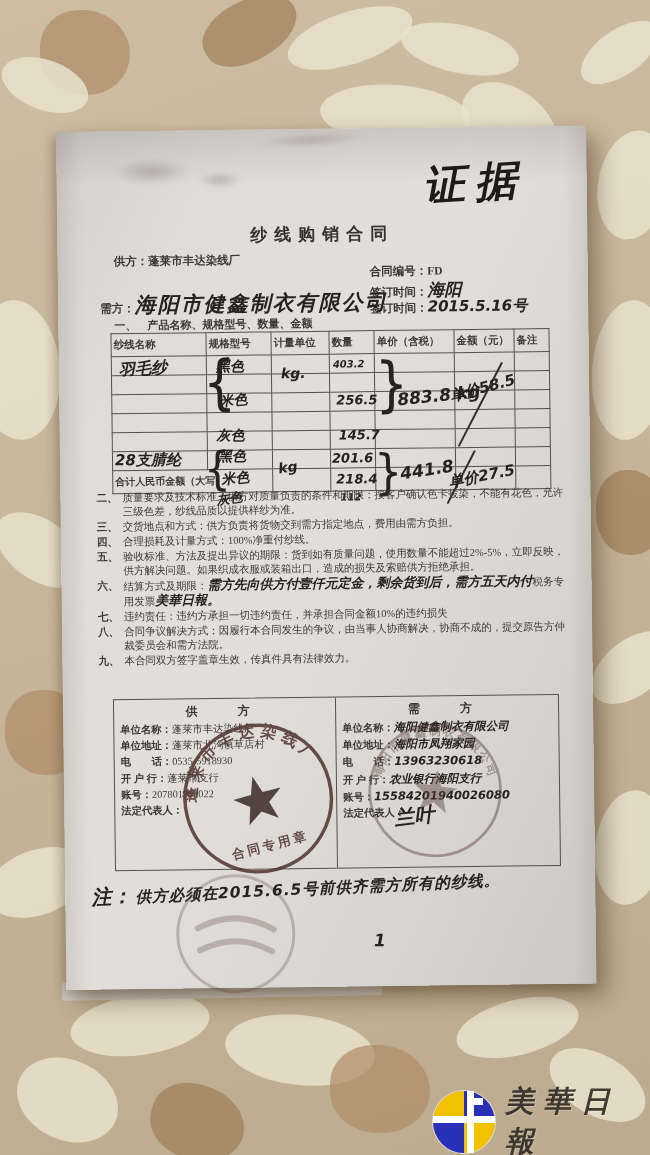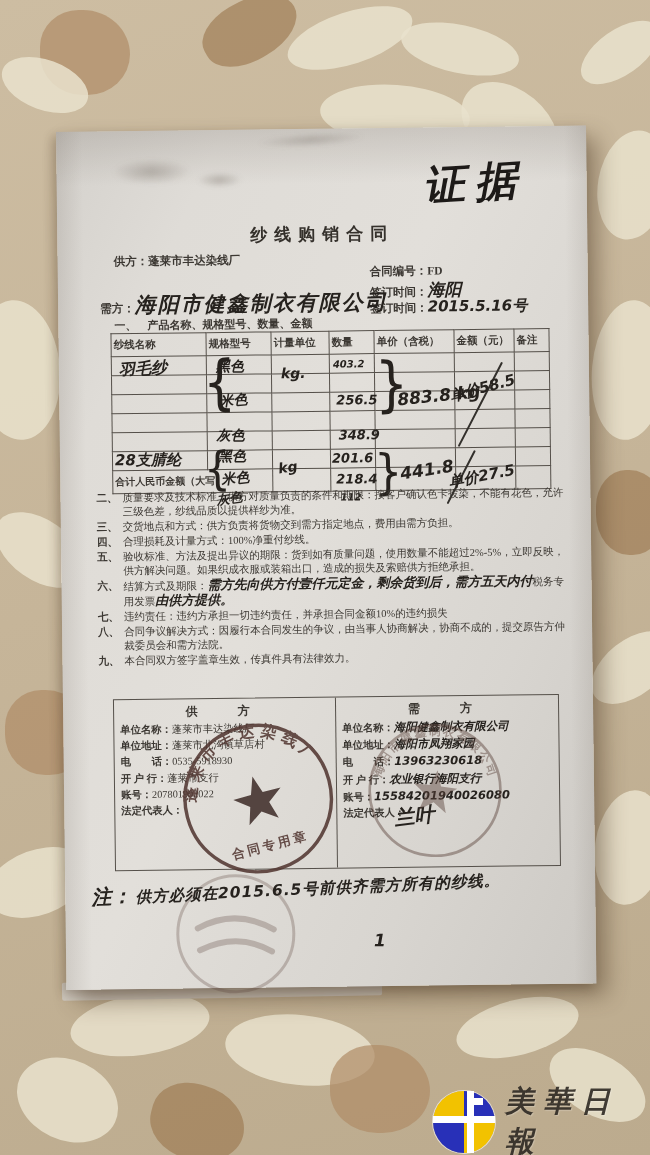--- a/index.html
+++ b/index.html
@@ -223,21 +223,21 @@
         </table>
 
       <div class="ov hw" style="left:8px;top:26px;font-size:16px;transform:rotate(-3deg);">羽毛纱</div>
       <div class="ov brace" style="left:92px;top:24px;font-size:52px;transform:scaleY(1.15);">{</div>
       <div class="ov hw" style="left:105px;top:26px;font-size:14px;">黑色</div>
       <div class="ov hw" style="left:108px;top:60px;font-size:14px;transform:rotate(-4deg);">米色</div>
       <div class="ov hw" style="left:105px;top:95px;font-size:14px;">灰色</div>
       <div class="ov hw" style="left:170px;top:34px;font-size:14px;">kg.</div>
       <div class="ov hw" style="left:222px;top:28px;font-size:10px;">403.2</div>
       <div class="ov hw" style="left:225px;top:62px;font-size:13px;">256.5</div>
-      <div class="ov hw" style="left:227px;top:97px;font-size:13px;">348.9</div>
+      <div class="ov hw" style="left:227px;top:97px;font-size:13px;">145.7</div>
       <div class="ov brace" style="left:264px;top:28px;font-size:52px;transform:scaleY(1.15);">}</div>
       <div class="ov hw" style="left:286px;top:56px;font-size:17px;transform:rotate(-5deg);">883.8 kg</div>
       <div class="slash" style="left:368px;top:28px;height:95px;"></div>
       <div class="ov hw" style="left:338px;top:50px;font-size:15px;transform:rotate(-14deg);">单价58.5</div>
 
       <div class="ov hw" style="left:3px;top:118px;font-size:15px;">28支腈纶</div>
       <div class="ov brace" style="left:92px;top:116px;font-size:42px;transform:scaleY(1.1);">{</div>
       <div class="ov hw" style="left:106px;top:116px;font-size:14px;">黑色</div>
       <div class="ov hw" style="left:109px;top:138px;font-size:14px;transform:rotate(-5deg);">米色</div>
       <div class="ov hw" style="left:104px;top:158px;font-size:13px;text-decoration:line-through;transform:rotate(-8deg);">灰色</div>
@@ -263,21 +263,21 @@
       <p class="clause">
           <span class="cnum">四、</span>
           <span class="ctext"><span>合理损耗及计量方式：100%净重付纱线。</span></span>
         </p>
       <p class="clause">
           <span class="cnum">五、</span>
           <span class="ctext"><span>验收标准、方法及提出异议的期限：货到如有质量问题，使用数量不能超过2%-5%，立即反映，供方解决问题。如果织成衣服或装箱出口，造成的损失及索赔供方拒绝承担。</span></span>
         </p>
       <p class="clause">
           <span class="cnum">六、</span>
-          <span class="ctext"><span>结算方式及期限：</span><span class="hw hw-inline">需方先向供方付壹仟元定金，剩余货到后，需方五天内付</span><span>税务专用发票</span><span class="hw hw-inline">由供方提供。</span></span>
+          <span class="ctext"><span>结算方式及期限：</span><span class="hw hw-inline">需方先向供方付壹仟元定金，剩余货到后，需方五天内付</span><span>税务专用发票</span><span class="hw hw-inline">美華日報。</span></span>
         </p>
       <p class="clause">
           <span class="cnum">七、</span>
           <span class="ctext"><span>违约责任：违约方承担一切违约责任，并承担合同金额10%的违约损失</span></span>
         </p>
       <p class="clause">
           <span class="cnum">八、</span>
           <span class="ctext"><span>合同争议解决方式：因履行本合同发生的争议，由当事人协商解决，协商不成的，提交原告方仲裁委员会和需方法院。</span></span>
         </p>
       <p class="clause">

